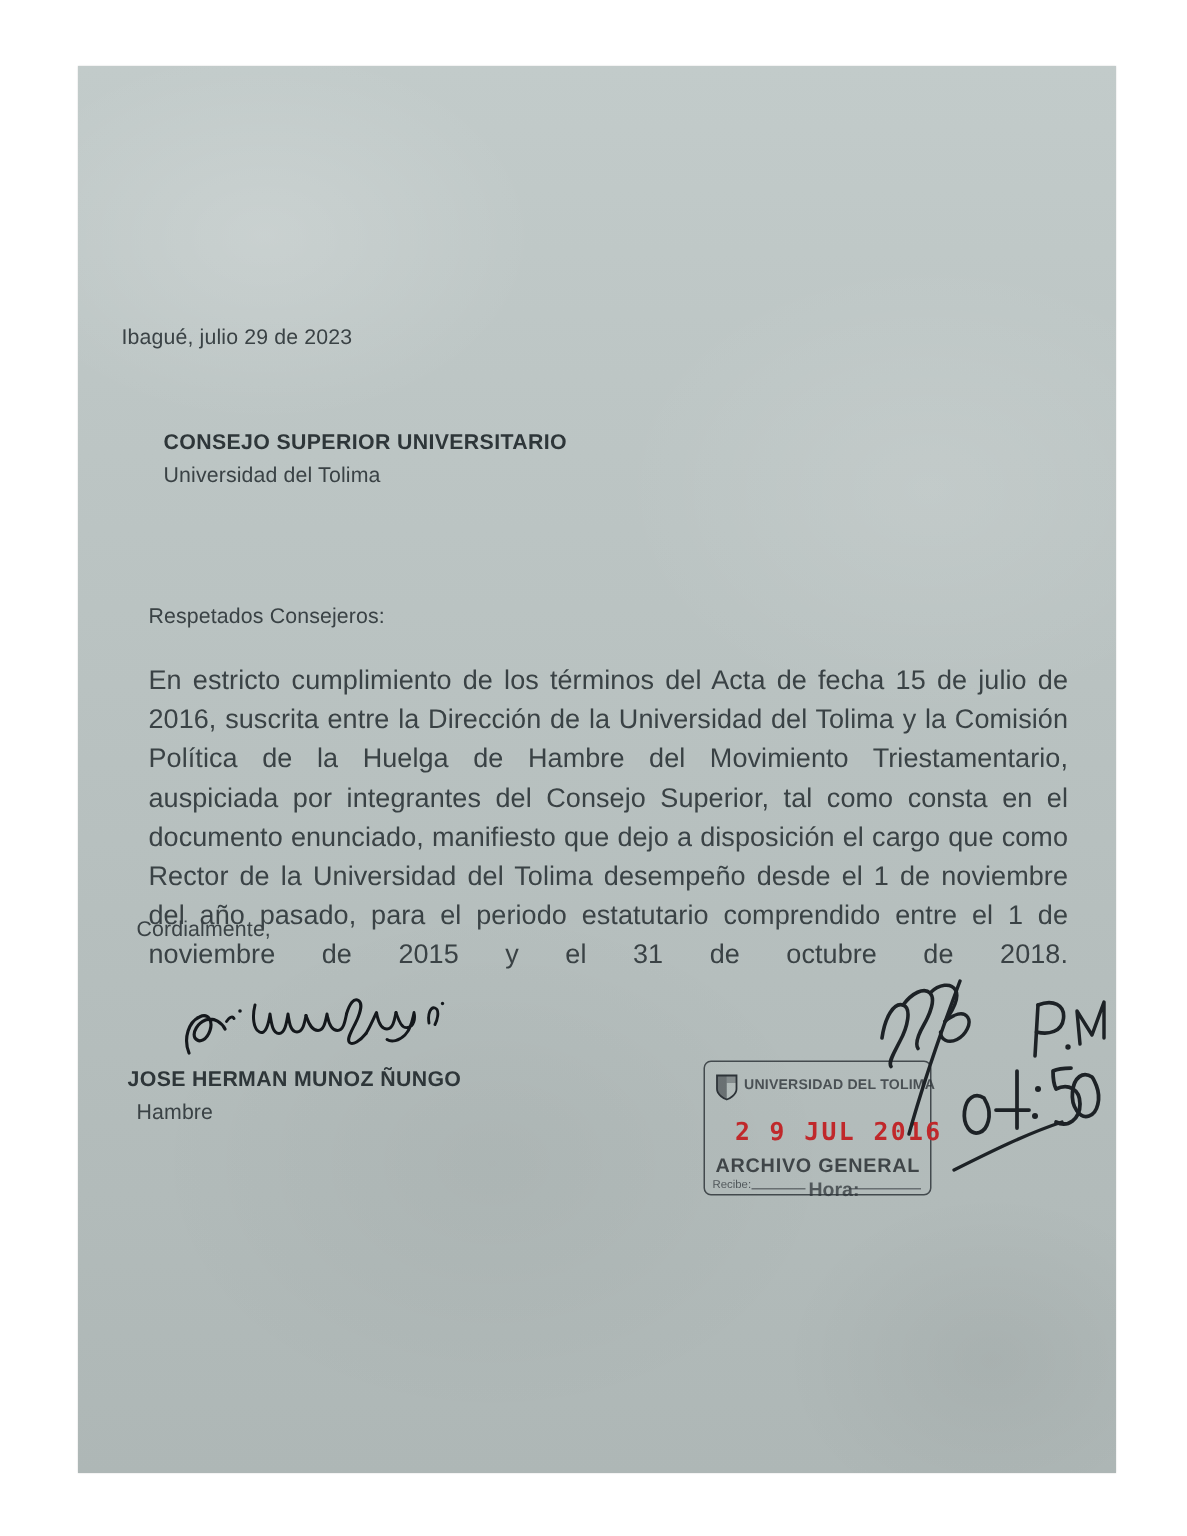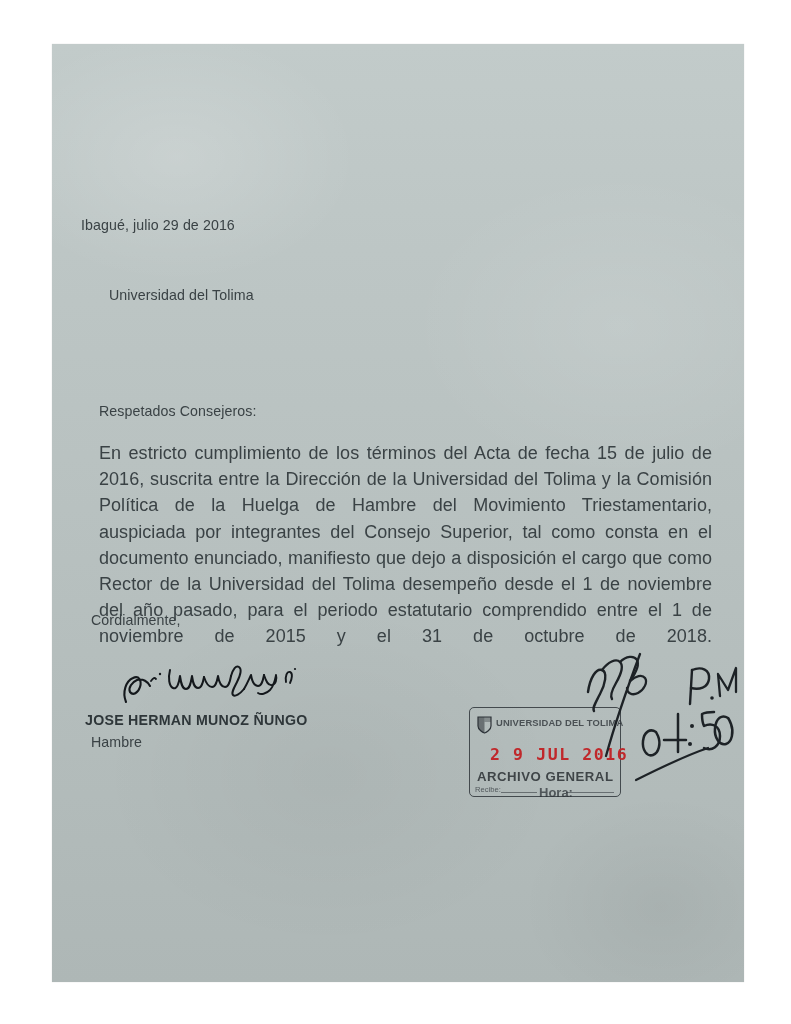--- a/index.html
+++ b/index.html
@@ -194,23 +194,24 @@
   }
 </style>
 </head>
 <body>
 
 <div id="scan-page">
   <div id="paper-grain"></div>
 
   <div id="letter-body">
 
-    <div id="date-line" class="doc-line">Ibagué, julio 29 de 2016</div>
+    <div id="date-line" class="doc-line">Ibagué, julio 29 de 2023</div>
 
     <div id="addressee">
+      <div class="doc-line bold">CONSEJO SUPERIOR UNIVERSITARIO</div>
       <div class="doc-line">Universidad del Tolima</div>
     </div>
 
     <div id="salutation" class="doc-line">Respetados Consejeros:</div>
 
     <div id="main-paragraph">En estricto cumplimiento de los términos del Acta de fecha 15 de julio de 2016, suscrita entre la Dirección de la Universidad del Tolima y la Comisión Política de la Huelga de Hambre del Movimiento Triestamentario, auspiciada por integrantes del Consejo Superior, tal como consta en el documento enunciado, manifiesto que dejo a disposición el cargo que como Rector de la Universidad del Tolima desempeño desde el 1 de noviembre del año pasado, para el periodo estatutario comprendido entre  el 1 de noviembre de 2015 y el 31 de octubre de 2018.</div>
 
     <div id="closing" class="doc-line">Cordialmente,</div>
 
     <div id="signer-name" class="doc-line bold">JOSE HERMAN MUNOZ ÑUNGO</div>

